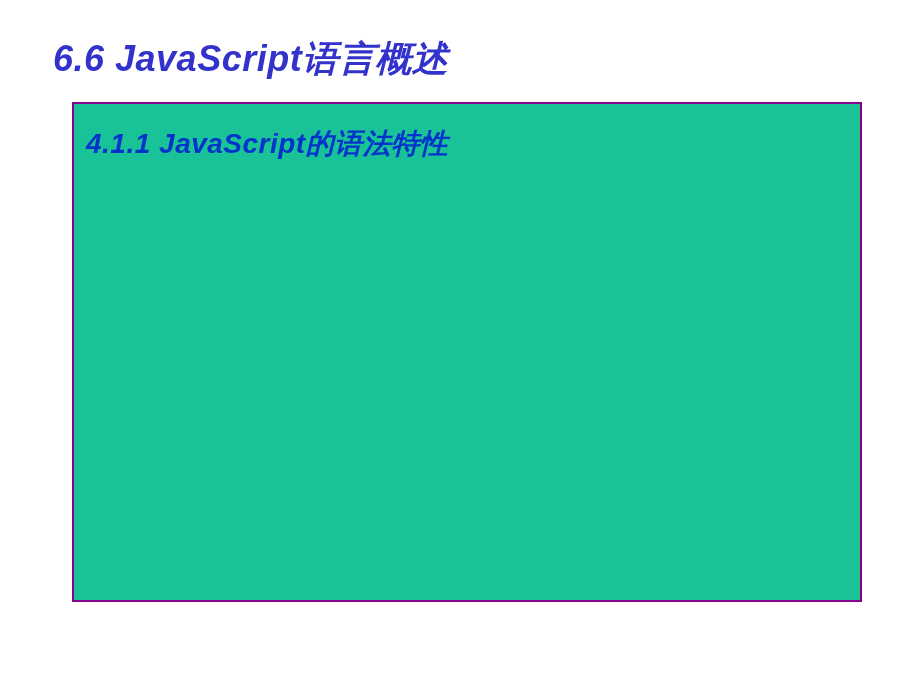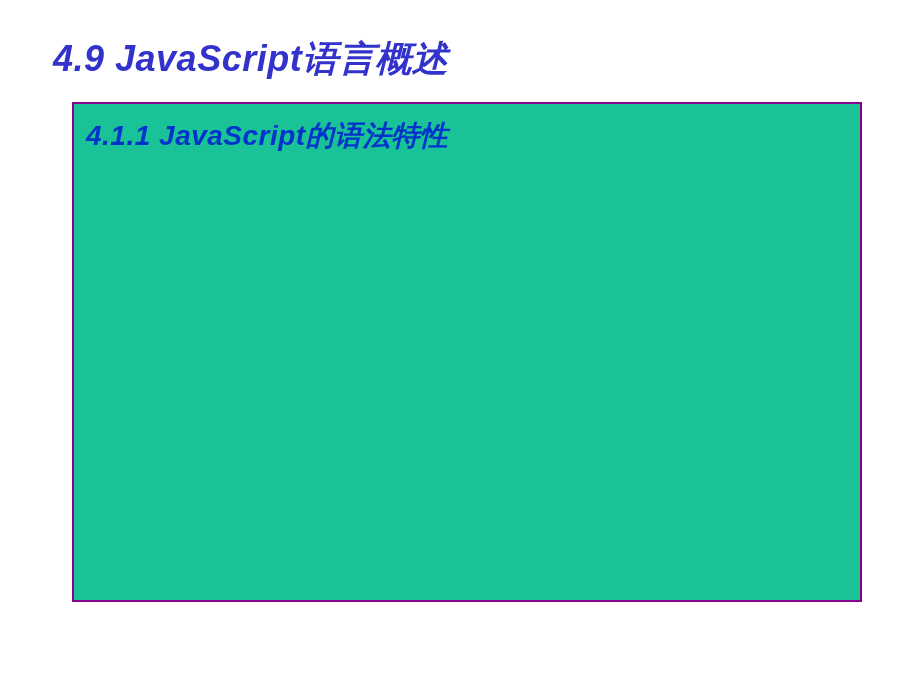--- a/index.html
+++ b/index.html
@@ -26,31 +26,31 @@
       letter-spacing: 0.5px;
     }
     .content-box {
       position: absolute;
       left: 72px;
       top: 102px;
       width: 790px;
       height: 500px;
       background: #19c397;
       border: 2px solid #8b008b;
-      padding: 12px 12px;
+      padding: 20px 12px;
     }
     .subitem {
       font-size: 28px;
       font-weight: bold;
       color: #0033cc;
       font-style: italic;
       line-height: 1.4;
       letter-spacing: 0.5px;
     }
   </style>
 </head>
 <body>
 
-<div class="title">4.9  JavaScript语言概述</div>
+<div class="title">6.6  JavaScript语言概述</div>
 
 <div class="content-box">
   <div class="subitem">4.1.1  JavaScript的语法特性</div>
 </div>
 
 </body></html>

